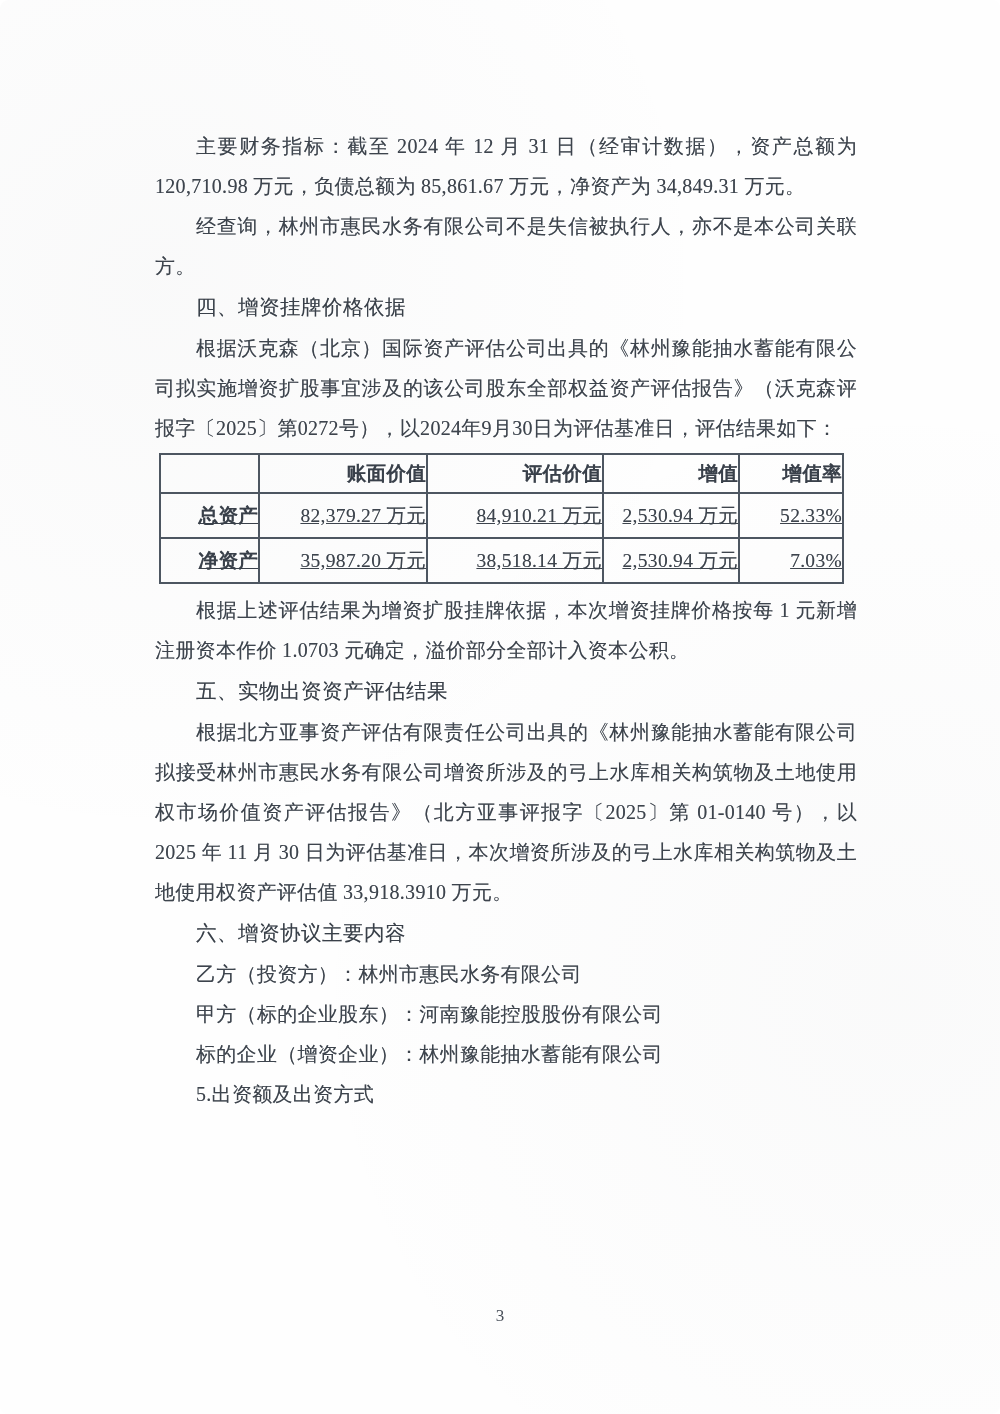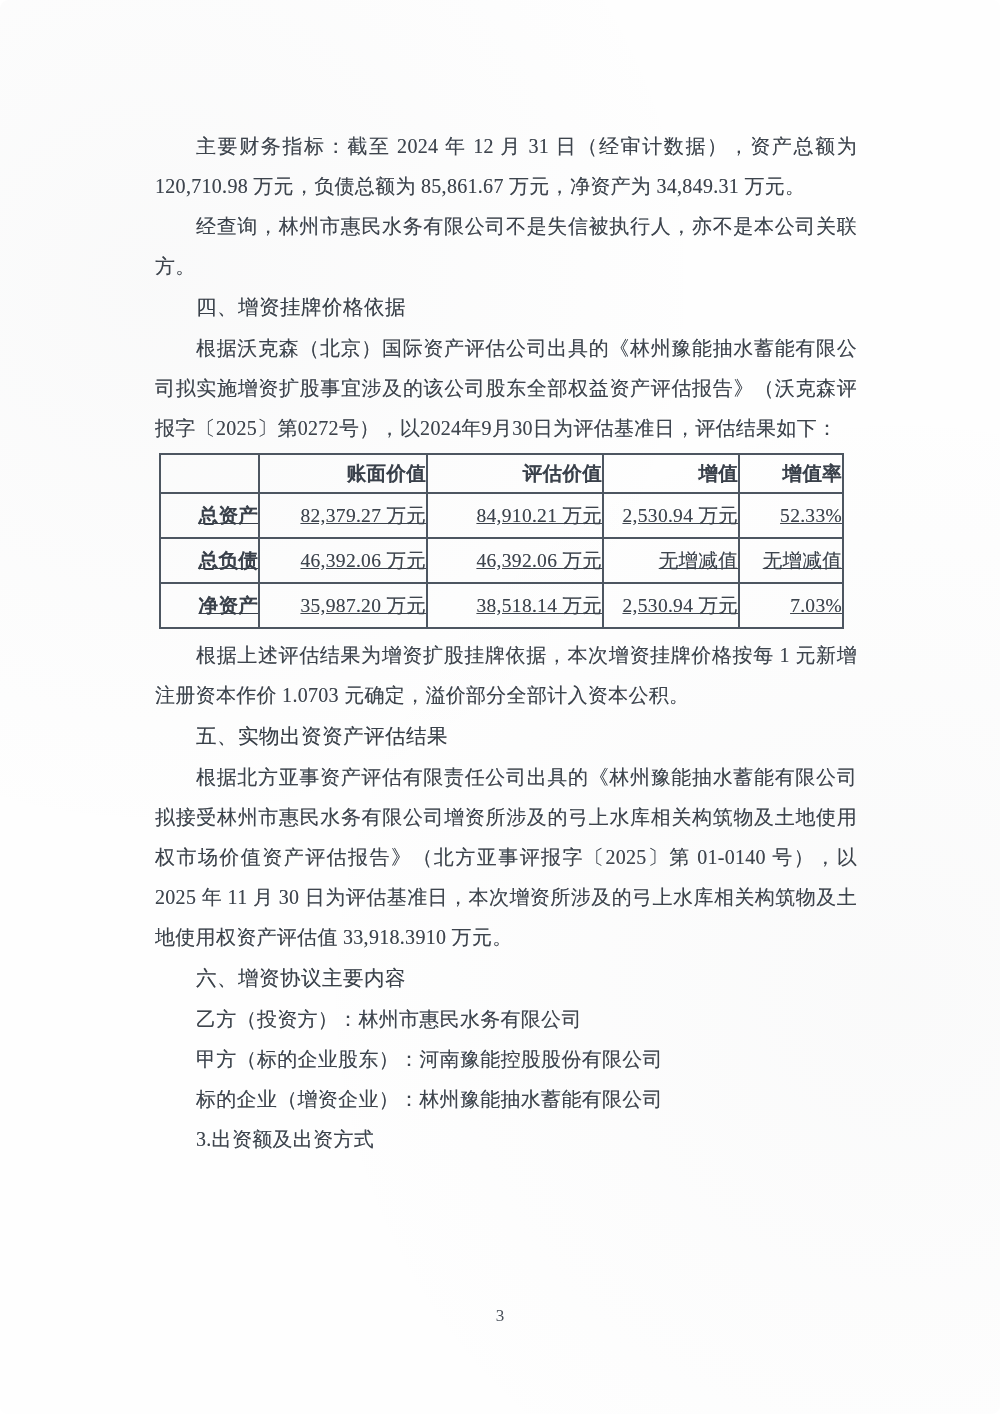--- a/index.html
+++ b/index.html
@@ -103,46 +103,39 @@
       </thead>
       <tbody>
         <tr>
           <td class="rlabel">总资产</td>
           <td>82,379.27 万元</td>
           <td>84,910.21 万元</td>
           <td>2,530.94 万元</td>
           <td>52.33%</td>
         </tr>
         <tr>
-          <td class="rlabel">总负债</td>
-          <td>46,392.06 万元</td>
-          <td>46,392.06 万元</td>
-          <td>无增减值</td>
-          <td>无增减值</td>
-        </tr>
-        <tr>
           <td class="rlabel">净资产</td>
           <td>35,987.20 万元</td>
           <td>38,518.14 万元</td>
           <td>2,530.94 万元</td>
           <td>7.03%</td>
         </tr>
       </tbody>
     </table>
 
     <p class="para indent">根据上述评估结果为增资扩股挂牌依据，本次增资挂牌价格按每 1 元新增注册资本作价 1.0703 元确定，溢价部分全部计入资本公积。</p>
 
     <h3 class="sec">五、实物出资资产评估结果</h3>
 
     <p class="para indent">根据北方亚事资产评估有限责任公司出具的《林州豫能抽水蓄能有限公司拟接受林州市惠民水务有限公司增资所涉及的弓上水库相关构筑物及土地使用权市场价值资产评估报告》（北方亚事评报字〔2025〕第 01-0140 号），以 2025 年 11 月 30 日为评估基准日，本次增资所涉及的弓上水库相关构筑物及土地使用权资产评估值 33,918.3910 万元。</p>
 
     <h3 class="sec">六、增资协议主要内容</h3>
 
     <p class="para indent">乙方（投资方）：林州市惠民水务有限公司</p>
     <p class="para indent">甲方（标的企业股东）：河南豫能控股股份有限公司</p>
     <p class="para indent">标的企业（增资企业）：林州豫能抽水蓄能有限公司</p>
-    <p class="para indent">3.出资额及出资方式</p>
+    <p class="para indent">5.出资额及出资方式</p>
 
 
   </div>
 
   <div class="page-number">3</div>
 </div>
 
 </body></html>

